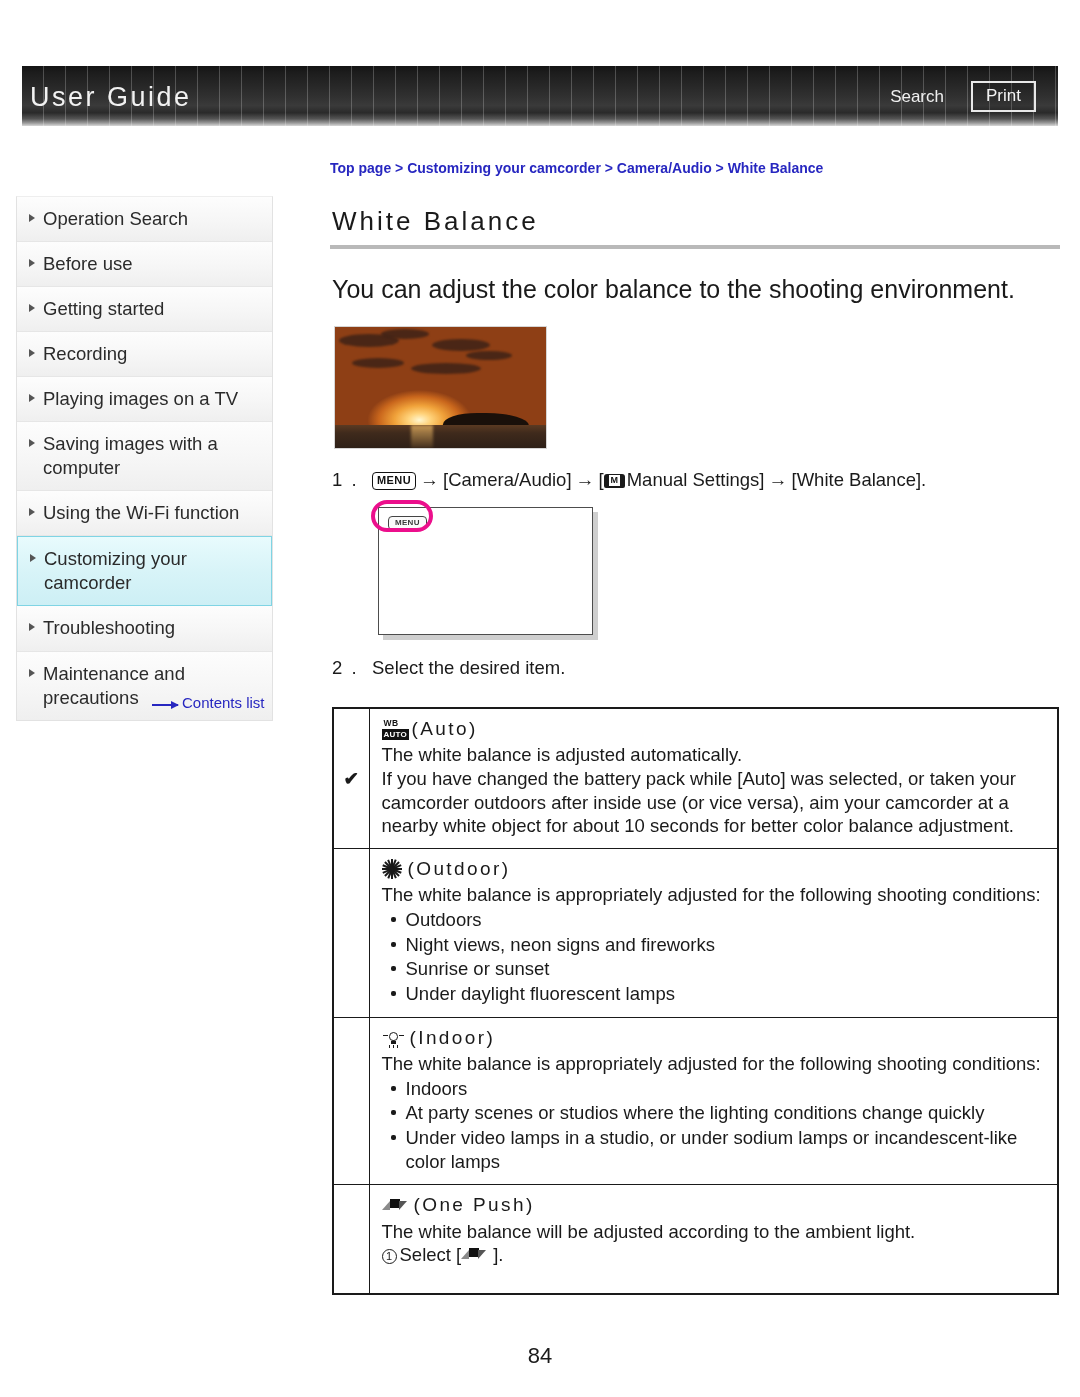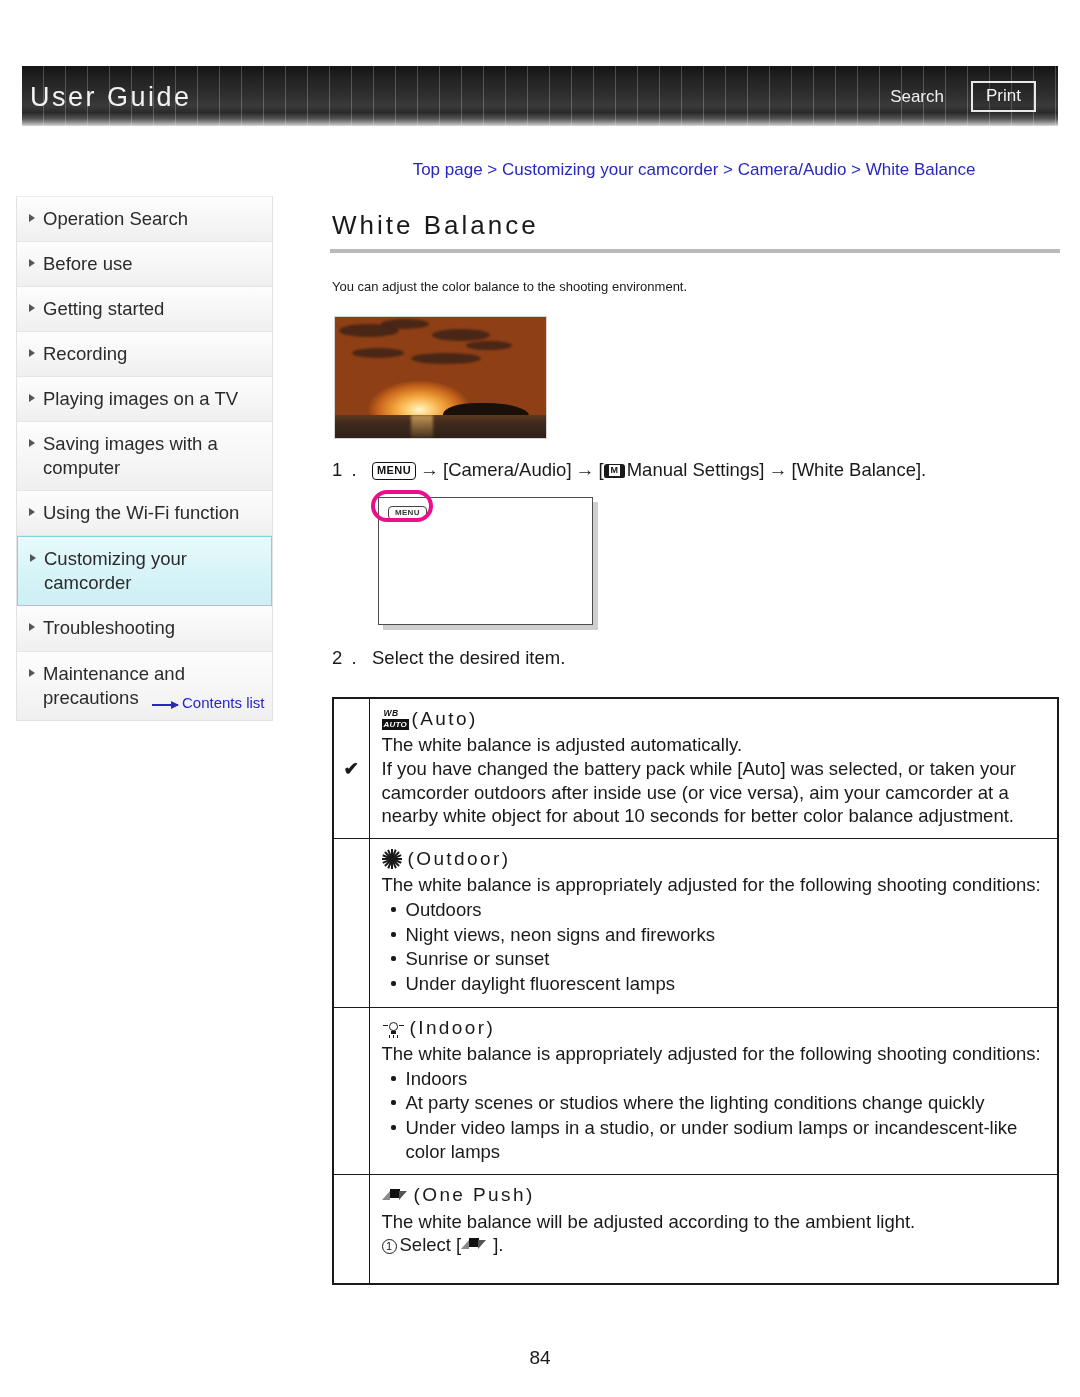--- a/index.html
+++ b/index.html
@@ -117,41 +117,42 @@
     border-left: 8px solid #2727c0;
   }
 
   
   #main {
     position: absolute;
     left: 330px; top: 160px;
     width: 730px;
   }
   #breadcrumb {
-    font-size: 17px;
+    font-size: 14px;
     color: #2727c0;
-    text-align: center;
+    text-align: left;
     padding-right: 2px;
     white-space: nowrap;
     margin-bottom: 30px;
+    font-weight: bold;
   }
   #page-title {
     font-size: 26px;
     letter-spacing: 3px;
     color: #1a1a1a;
     font-weight: 400;
     margin: 0 0 8px 2px;
   }
   #title-rule {
     height: 4px;
     background: #b9b9b9;
     margin-bottom: 26px;
   }
   #intro-text {
-    font-size: 13px;
+    font-size: 25px;
     color: #1a1a1a;
     margin-left: 2px;
     margin-bottom: 22px;
   }
 
   
   #sunset-photo {
     position: relative;
     width: 213px; height: 123px;
     margin-left: 4px;
@@ -317,21 +318,20 @@
     border-radius: 40%;
   }
 
   
   .icon-wb-auto {
     display: inline-block;
     width: 24px; height: 21px;
     margin-right: 6px;
     position: relative;
     vertical-align: middle;
-    font-style: italic;
   }
   .icon-wb-auto .wb {
     position: absolute; left: 2px; top: 0;
     font-size: 8.5px; font-weight: 700; line-height: 9px;
     letter-spacing: 0.5px; color: #111;
   }
   .icon-wb-auto .auto {
     position: absolute; left: 0px; top: 10px;
     font-size: 8px; font-weight: 700; line-height: 11px;
     letter-spacing: 0.2px;
@@ -410,21 +410,21 @@
     vertical-align: 1px;
   }
   .inline-onepush { vertical-align: -2px; }
 
   
   #page-number {
     position: absolute;
     left: 0; right: 0;
     bottom: 28px;
     text-align: center;
-    font-size: 19px;
+    font-size: 22px;
     color: #1a1a1a;
   }
 </style>
 </head>
 <body>
 
 <div id="header-bar">
   <div id="header-stripes"></div>
   <div id="brand-title">User Guide</div>
   <div id="search-link">Search</div>

